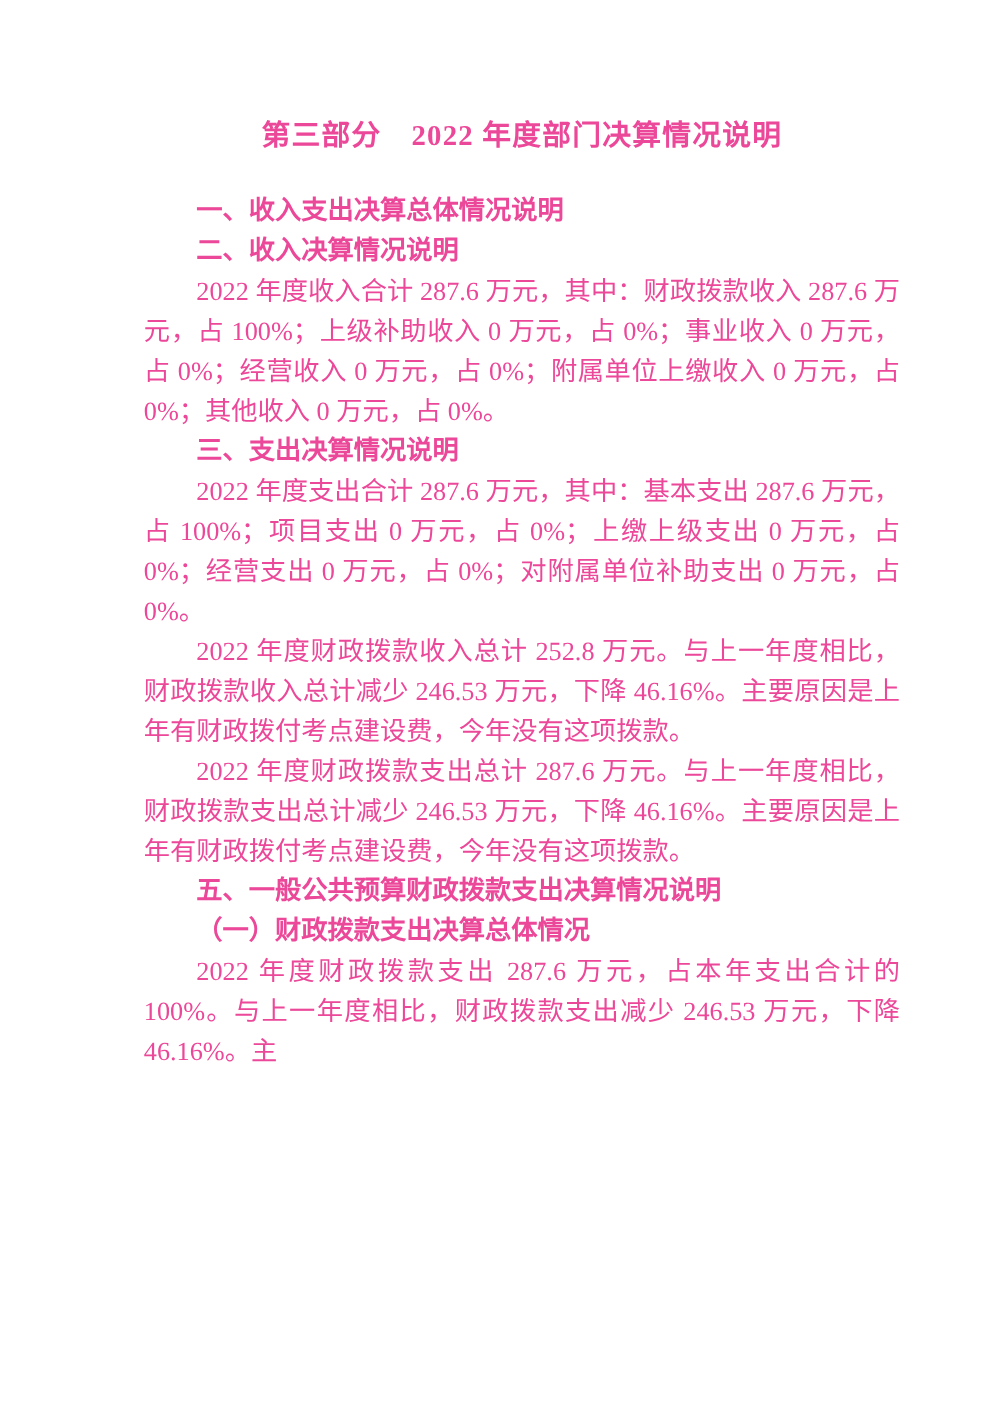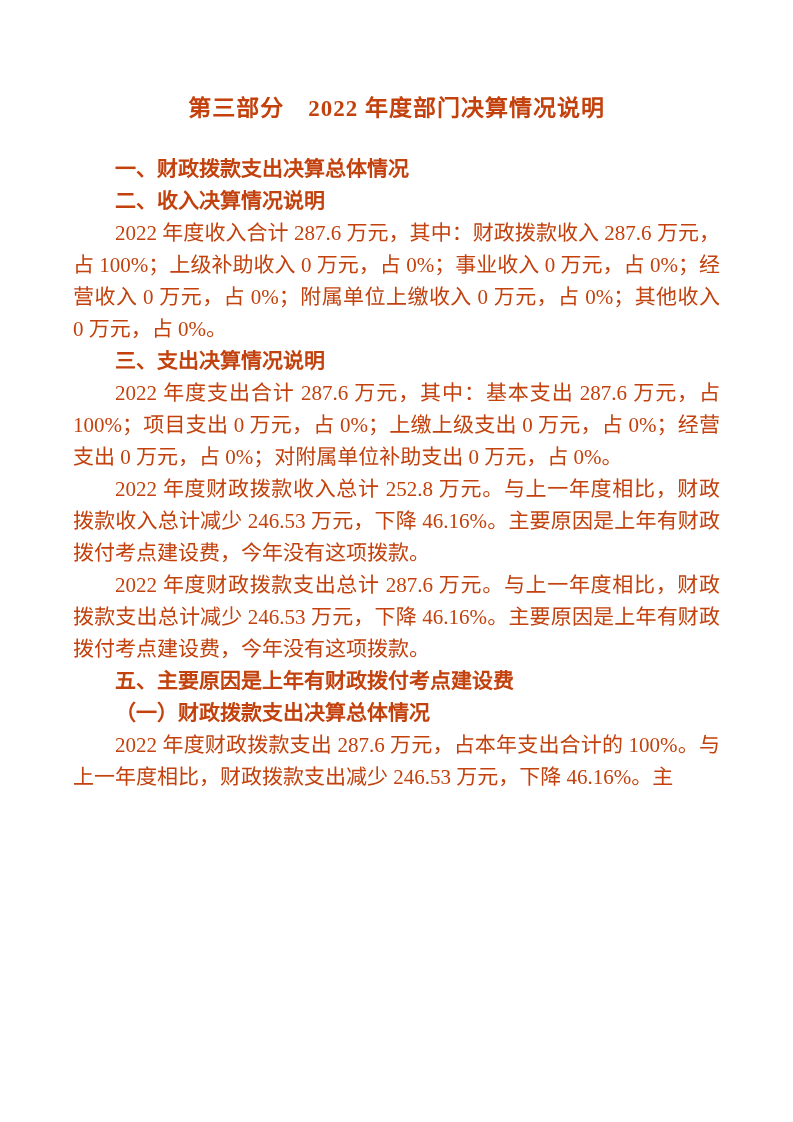--- a/index.html
+++ b/index.html
@@ -8,22 +8,22 @@
     background: #ffffff;
   }
   .page {
     position: relative;
     width: 793px;
     height: 1122px;
     margin: 0 auto;
     background: #ffffff;
     overflow: hidden;
     box-sizing: border-box;
-    padding: 92px 73px 0 73px;
-    color: #c2410c;
+    padding: 92px 73px 0 115px;
+    color: #ec4899;
   }
   .doc-title {
     font-family: "Liberation Serif", "DejaVu Serif", serif;
     font-size: 23px;
     font-weight: 700;
     line-height: 34px;
     text-align: center;
     margin: 0 0 27px 0;
     letter-spacing: 1px;
     white-space: nowrap;
@@ -50,35 +50,35 @@
     font-weight: 700;
     text-align: left;
   }
 </style>
 </head>
 <body>
 
 <div class="page">
   <h1 class="doc-title">第三部分　2022 年度部门决算情况说明</h1>
 
-  <p class="block heading">一、财政拨款支出决算总体情况</p>
+  <p class="block heading">一、收入支出决算总体情况说明</p>
 
 
 
   <p class="block heading">二、收入决算情况说明</p>
 
   <p class="block para">2022 年度收入合计 287.6 万元，其中：财政拨款收入 287.6 万元，占 100%；上级补助收入 0 万元，占 0%；事业收入 0 万元，占 0%；经营收入 0 万元，占 0%；附属单位上缴收入 0 万元，占 0%；其他收入 0 万元，占 0%。</p>
 
   <p class="block heading">三、支出决算情况说明</p>
 
   <p class="block para">2022 年度支出合计 287.6 万元，其中：基本支出 287.6 万元，占 100%；项目支出 0 万元，占 0%；上缴上级支出 0 万元，占 0%；经营支出 0 万元，占 0%；对附属单位补助支出 0 万元，占 0%。</p>
 
 
   <p class="block para">2022 年度财政拨款收入总计 252.8 万元。与上一年度相比，财政拨款收入总计减少 246.53 万元，下降 46.16%。主要原因是上年有财政拨付考点建设费，今年没有这项拨款。</p>
 
   <p class="block para">2022 年度财政拨款支出总计 287.6 万元。与上一年度相比，财政拨款支出总计减少 246.53 万元，下降 46.16%。主要原因是上年有财政拨付考点建设费，今年没有这项拨款。</p>
 
-  <p class="block heading">五、主要原因是上年有财政拨付考点建设费</p>
+  <p class="block heading">五、一般公共预算财政拨款支出决算情况说明</p>
 
   <p class="block subheading">（一）财政拨款支出决算总体情况</p>
 
   <p class="block para">2022 年度财政拨款支出 287.6 万元，占本年支出合计的 100%。与上一年度相比，财政拨款支出减少 246.53 万元，下降 46.16%。主</p>
 </div>
 
 </body></html>

